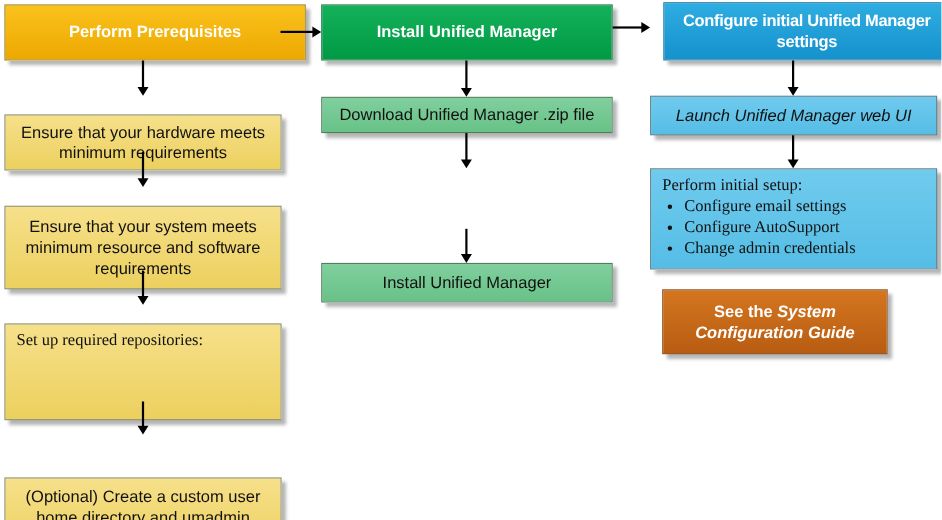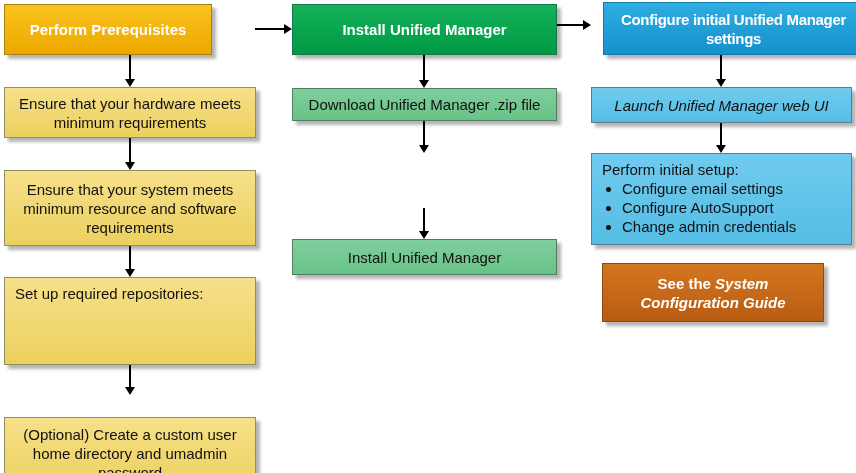--- a/index.html
+++ b/index.html
@@ -8,50 +8,50 @@
 
   .box{
     position:absolute;box-sizing:border-box;
     display:flex;align-items:center;justify-content:center;
     text-align:center;font-size:15px;line-height:19px;color:#111;
     padding:4px 8px;border:1px solid #6a6a6a;
     box-shadow:4px 4px 3px var(--shadow);
   }
   .header{font-weight:bold;color:#fff;}
   .gold{background:linear-gradient(180deg,var(--gold-top),var(--gold-bottom));border-color:#a8820a;}
-  .yellow{background:linear-gradient(180deg,var(--yellow-top),var(--yellow-bottom));border-color:#8f8f62;}
+  .yellow{background:linear-gradient(180deg,var(--yellow-top),var(--yellow-bottom));border-color:#8f8f62;margin-top:17px;}
   .green{background:linear-gradient(180deg,var(--green-top),var(--green-bottom));border-color:#127a40;}
   .lightgreen{background:linear-gradient(180deg,var(--lightgreen-top),var(--lightgreen-bottom));border-color:#4f7f60;}
   .blue{background:linear-gradient(180deg,var(--blue-top),var(--blue-bottom));border-color:#1478a8;}
   .lightblue{background:linear-gradient(180deg,var(--lightblue-top),var(--lightblue-bottom));border-color:#557f90;}
   .orange{background:linear-gradient(180deg,var(--orange-top),var(--orange-bottom));border-color:#8f4a10;color:#fff;font-weight:bold;}
   .tight{letter-spacing:-0.3px;}
 
-  .list-box{display:block;text-align:left;padding:6px 16px 6px 10px;}
+  .list-box{display:block;text-align:left;padding:6px 16px 6px 10px;font-family:Liberation Serif, serif;}
   .list-box .list-title{margin:0 0 0 0;}
   ul.bullets{margin:0;padding:0 0 0 20px;list-style:disc;}
   ul.bullets li{margin:0;}
 
   .varrow{position:absolute;width:10px;}
   .varrow .line{position:absolute;left:4px;top:0;bottom:7px;width:2px;background:var(--arrow);}
   .varrow .head{position:absolute;left:0;bottom:0;width:0;height:0;
     border-left:5px solid transparent;border-right:5px solid transparent;
     border-top:8px solid var(--arrow);}
   .harrow{position:absolute;height:10px;}
   .harrow .line{position:absolute;top:4px;left:0;right:7px;height:2px;background:var(--arrow);}
   .harrow .head{position:absolute;right:0;top:0;width:0;height:0;
     border-top:5px solid transparent;border-bottom:5px solid transparent;
     border-left:8px solid var(--arrow);}
 </style>
 </head>
 <body>
 
 <div class="canvas">
 
-  <div class="box header gold" style="left:4px;top:4px;width:208px;height:51px;">
+  <div class="box header gold" style="left:4px;top:4px;width:274px;height:51px;">
     <span>Perform Prerequisites</span>
   </div>
 
   <div class="box yellow" style="left:4px;top:87px;width:252px;height:51px;">
     <span>Ensure that your hardware meets minimum requirements</span>
   </div>
 
   <div class="box yellow" style="left:4px;top:170px;width:252px;height:76px;">
     <span>Ensure that your system meets minimum resource and software requirements</span>
   </div>
@@ -117,21 +117,21 @@
 
   <div class="box lightblue list-box" style="left:591px;top:153px;width:261px;height:92px;">
     <div class="list-title">Perform initial setup:</div>
     <ul class="bullets">
       <li>Configure email settings</li>
       <li>Configure AutoSupport</li>
       <li>Change admin credentials</li>
     </ul>
   </div>
 
-  <div class="box orange" style="left:602px;top:263px;width:222px;height:59px;">
+  <div class="box orange" style="left:602px;top:263px;width:205px;height:59px;">
     <span><span>See the </span><i>System Configuration Guide</i></span>
   </div>
 
   <div class="varrow" style="left:716px;top:55px;height:32px;">
       <div class="line"></div>
       <div class="head"></div>
     </div>
   <div class="varrow" style="left:716px;top:123px;height:30px;">
       <div class="line"></div>
       <div class="head"></div>

